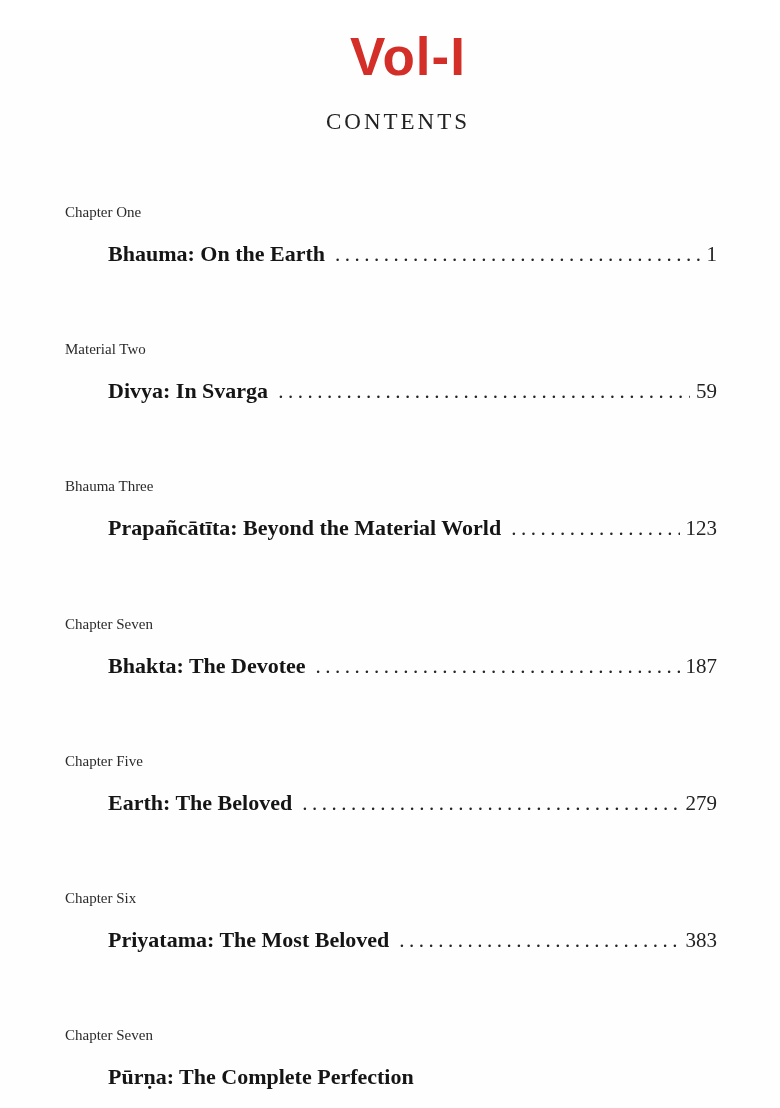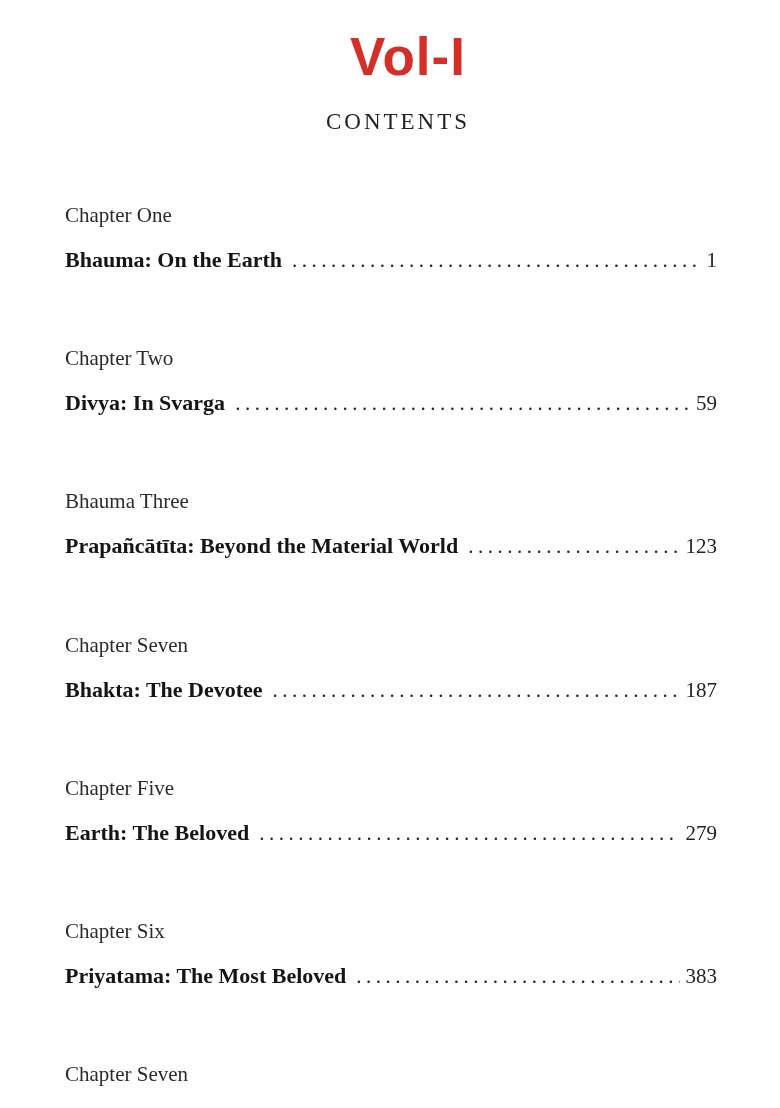--- a/index.html
+++ b/index.html
@@ -42,30 +42,31 @@
     margin-left: 16px;
   }
   .toc {
     margin-top: 70px;
     padding: 0 63px 0 65px;
   }
   .entry {
     margin-bottom: 76px;
   }
   .chapter-label {
-    font-size: 21px;
+    font-size: 15px;
     line-height: 1.0;
     color: #2b2b2b;
     margin-bottom: 22px;
   }
   .title-row {
     display: flex;
     align-items: baseline;
     font-size: 22px;
     line-height: 1.1;
+    margin-left: 43px;
   }
   .chapter-title {
     font-weight: bold;
     white-space: nowrap;
     color: #151515;
   }
   .dot-leader {
     flex: 1 1 auto;
     overflow: hidden;
     white-space: nowrap;
@@ -97,21 +98,21 @@
     <div class="entry">
       <div class="chapter-label">Chapter One</div>
       <div class="title-row">
         <span class="chapter-title">Bhauma: On the Earth</span>
         <span class="dot-leader"></span>
         <span class="page-number">1</span>
       </div>
     </div>
 
     <div class="entry">
-      <div class="chapter-label">Chapter Two</div>
+      <div class="chapter-label">Material Two</div>
       <div class="title-row">
         <span class="chapter-title">Divya: In Svarga</span>
         <span class="dot-leader"></span>
         <span class="page-number">59</span>
       </div>
     </div>
 
     <div class="entry">
       <div class="chapter-label">Bhauma Three</div>
       <div class="title-row">

